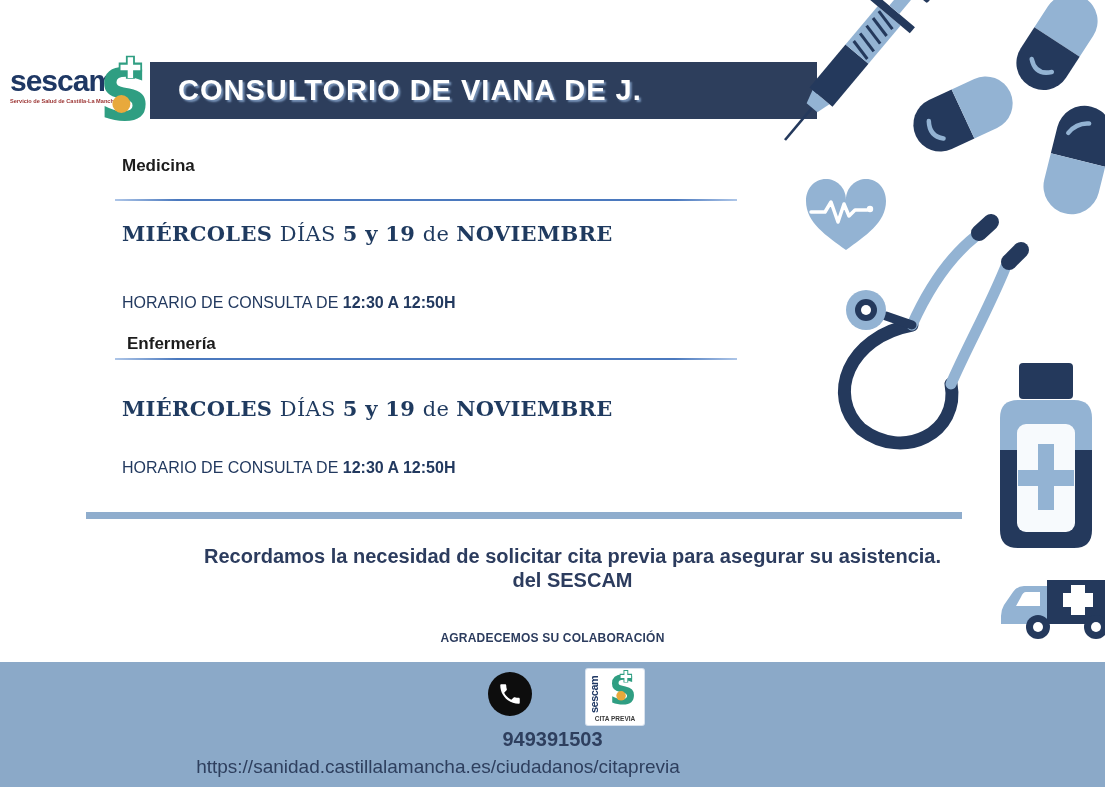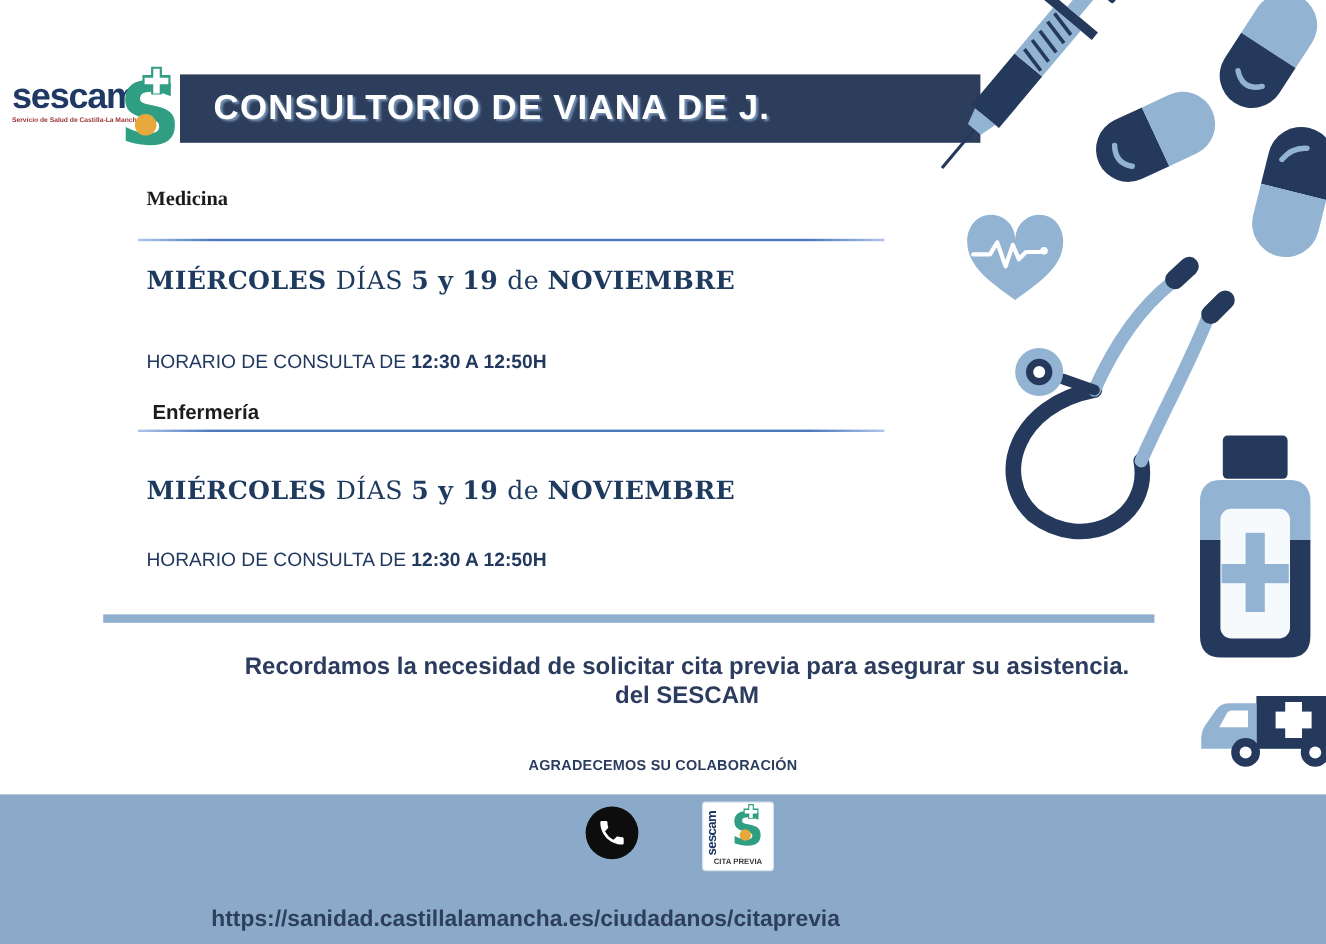--- a/index.html
+++ b/index.html
@@ -13,21 +13,21 @@
   .tagline{font-size:5.6px;font-weight:bold;color:#9b3332;margin-top:2px;white-space:nowrap;}
   #brand-s{position:absolute;left:98px;top:54px;width:54px;height:82px;}
   #title-bar{
     position:absolute;left:150px;top:62px;width:667px;height:57px;
     background:#2d3e5c;color:#ffffff;font-size:29px;font-weight:bold;
     line-height:57px;padding-left:28px;box-sizing:border-box;letter-spacing:1px;
     text-shadow:2px 2px 2px rgba(137,168,206,0.8);white-space:nowrap;
   }
   
   .heading{position:absolute;font-size:17px;font-weight:bold;color:#1c1c1c;}
-  #heading-0{left:122px;top:156px;font-family:Liberation Serif, serif;}
+  #heading-0{left:122px;top:156px;}
   #heading-1{left:127px;top:334px;}
   .rule{position:absolute;left:115px;width:622px;height:2px;
     background:linear-gradient(to right,#aec6e8 0%,#4b79be 10%,#4b79be 90%,#aec6e8 100%);}
   #rule-0{top:199px;}
   #rule-1{top:358px;}
   .dateline{position:absolute;left:122px;font-family:"DejaVu Serif", serif;
     font-size:21px;color:#1f3a5f;letter-spacing:0.3px;white-space:nowrap;}
   #dateline-0{top:221px;}
   #dateline-1{top:396px;}
   .dl-b{font-weight:bold;}
@@ -48,21 +48,21 @@
   #cita-logo{position:absolute;left:586px;top:7px;width:58px;height:56px;background:#ffffff;
     border-radius:2px;box-shadow:0 0 0 1px #d8e2ee;}
   .cita-brand{position:absolute;left:2px;top:2px;height:42px;writing-mode:vertical-rl;
     transform:rotate(180deg);font-size:11px;font-weight:bold;color:#1f3864;letter-spacing:-0.5px;}
   .cita-s{position:absolute;left:22px;top:1px;width:30px;height:42px;}
   .cita-label{position:absolute;left:0;right:0;bottom:3px;text-align:center;
     font-size:6.5px;font-weight:bold;color:#3a3a3a;}
   #phone-number{position:absolute;left:0;top:66px;width:1105px;text-align:center;
     font-size:20px;font-weight:bold;color:#2e3f5e;}
   #footer-url{position:absolute;left:0;top:94px;width:876px;text-align:center;
-    font-size:19px;font-weight:bold;color:#2e3f5e;}
+    font-size:19px;font-weight:normal;color:#2e3f5e;}
   
   #deco{position:absolute;left:0;top:0;pointer-events:none;}
   #defs-svg{position:absolute;width:0;height:0;}
 </style>
 </head>
 <body>
 
 <svg id="defs-svg" aria-hidden="true">
   <defs>
     <symbol id="sescam-s" viewBox="0 0 60 88">
@@ -109,20 +109,21 @@
       <path d="M6.62 10.79c1.44 2.83 3.76 5.14 6.59 6.59l2.2-2.2c.27-.27.67-.36 1.02-.24 1.12.37 2.33.57 3.57.57.55 0 1 .45 1 1V20c0 .55-.45 1-1 1-9.39 0-17-7.61-17-17 0-.55.45-1 1-1h3.5c.55 0 1 .45 1 1 0 1.25.2 2.45.57 3.57.11.35.03.74-.25 1.02l-2.2 2.2z" fill="#ffffff"></path>
     </svg>
   </div>
   <div id="cita-logo">
     <span class="cita-brand">sescam</span>
     <svg class="cita-s" viewBox="0 0 60 88">
         <use href="#sescam-s"></use>
       </svg>
     <span class="cita-label">CITA PREVIA</span>
   </div>
+  <div id="phone-number">949391503</div>
   <div id="footer-url">https://sanidad.castillalamancha.es/ciudadanos/citaprevia</div>
 </div>
 
 <svg id="deco" width="1105" height="787" viewBox="0 0 1105 787">
 
   <g transform="translate(785,140) rotate(-50)">
     <rect x="0" y="-1.3" width="42" height="2.6" fill="#24395c"></rect>
     <polygon points="42,-7 56,-11 56,11 42,7" fill="#93b3d3"></polygon>
     <rect x="56" y="-15" width="56" height="30" fill="#24395c"></rect>
     <rect x="112" y="-15" width="50" height="30" fill="#93b3d3"></rect>

